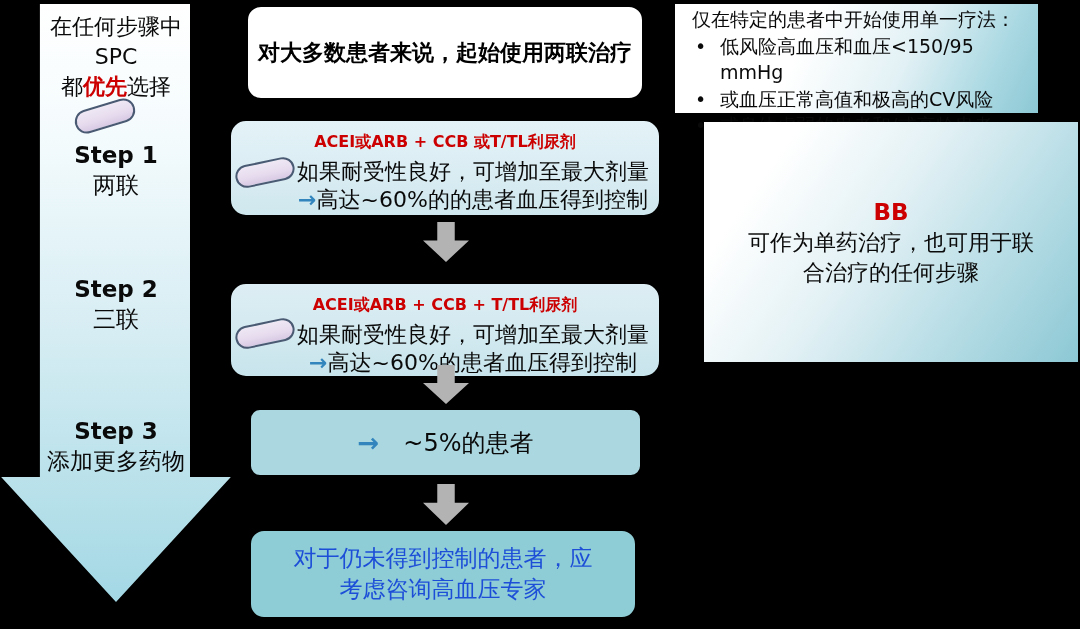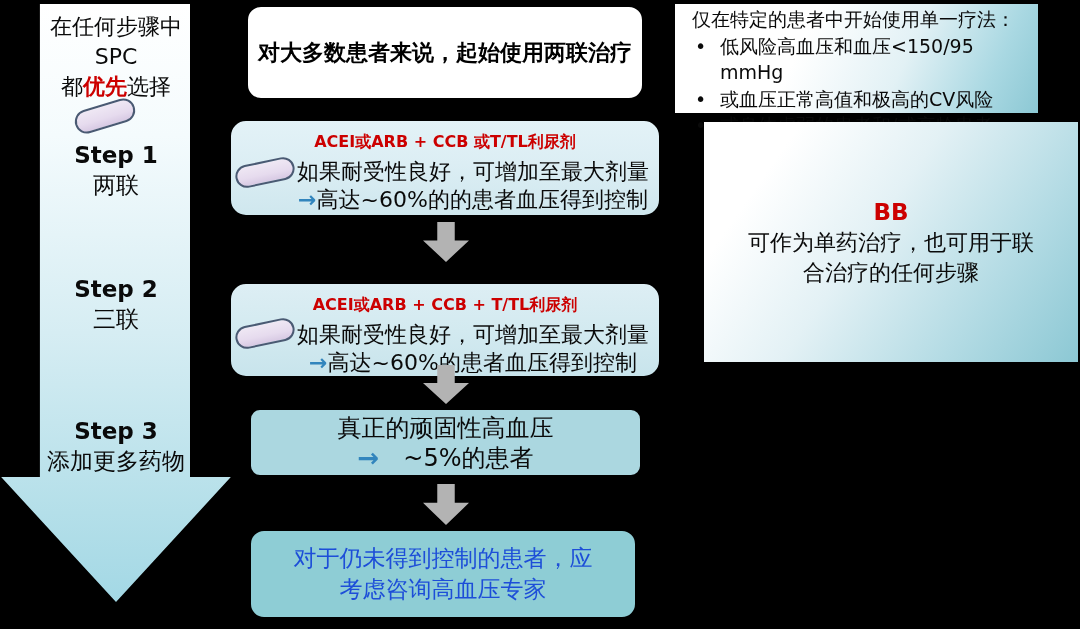--- a/index.html
+++ b/index.html
@@ -173,21 +173,20 @@
   </div>
 
   <div class="bb-box">
     <div class="bb-title">BB</div>
     <div class="bb-body">可作为单药治疗，也可用于联合治疗的任何步骤</div>
   </div>
 
   <div class="down-arrow arrow-b"></div>
 
   <div class="round-box resistant-box">
-    <div class="resistant-line1">真正的顽固性高血压</div>
     <div class="resistant-line2">
       <span class="arrow-blue">→</span>
       <span>~5%的患者</span>
     </div>
   </div>
 
   <div class="down-arrow arrow-c"></div>
 
   <div class="round-box referral-box">
     <div class="referral-text">对于仍未得到控制的患者，应考虑咨询高血压专家</div>

